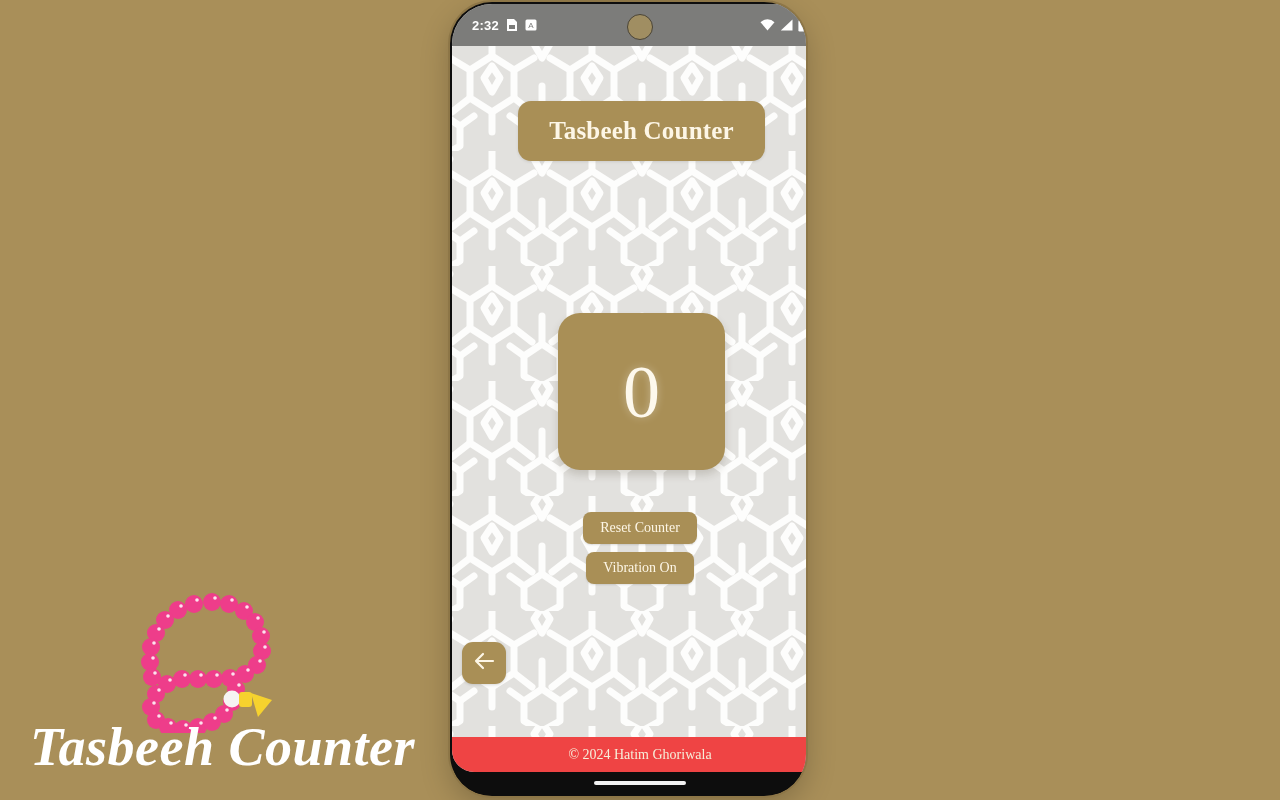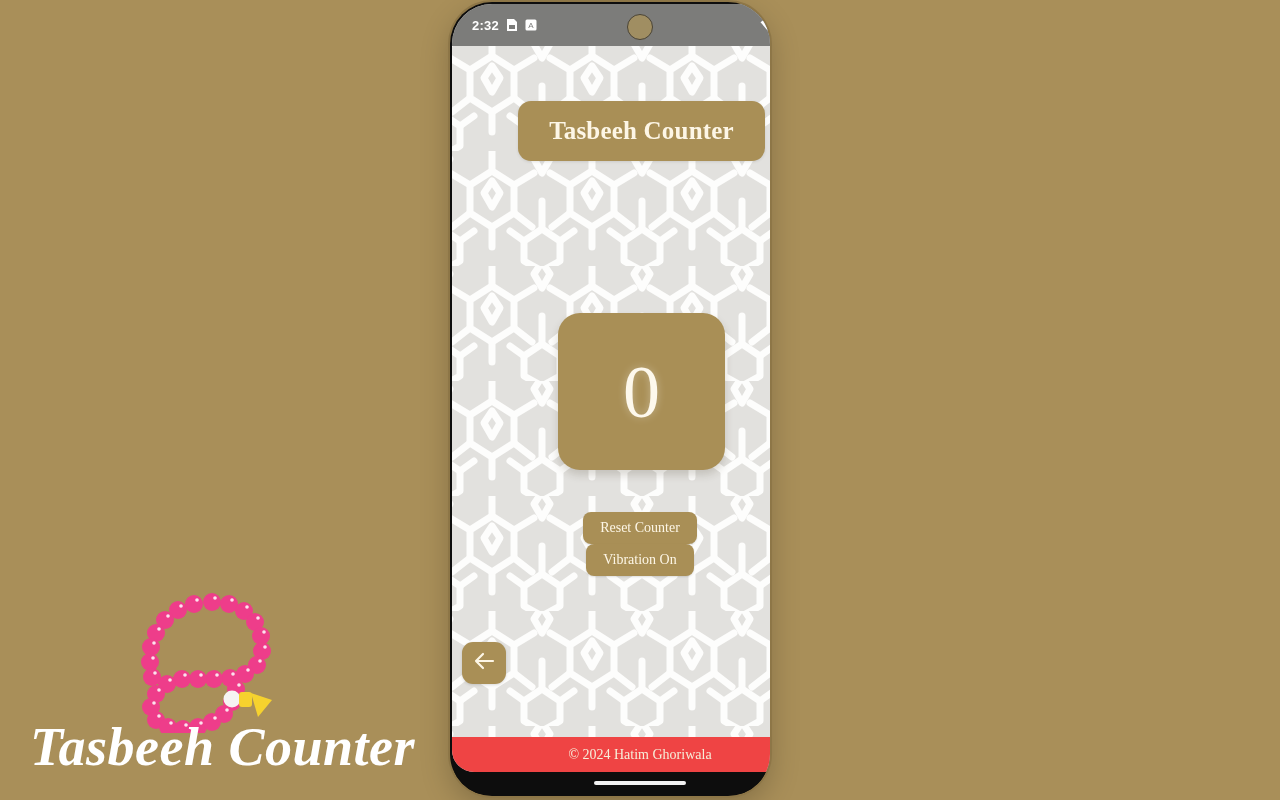--- a/index.html
+++ b/index.html
@@ -42,21 +42,21 @@
     letter-spacing: 0.5px;
     color: #ffffff;
     white-space: nowrap;
   }
 
   
   #phone {
     position: absolute;
     left: 450px;
     top: 2px;
-    width: 320px;
+    width: 356px;
     height: 794px;
     background: #0d0d0d;
     border-radius: 42px;
     box-shadow: 0 0 0 2px #8d7647, 0 10px 30px rgba(0,0,0,0.22);
     overflow: hidden;
   }
   #phone-screen {
     position: absolute;
     left: 2px;
     top: 2px;
@@ -182,20 +182,21 @@
 
   
   #actions {
     position: absolute;
     left: 0;
     top: 508px;
     width: 376px;
     display: flex;
     flex-direction: column;
     align-items: center;
+    gap: 8px;
     z-index: 3;
   }
   .action-btn {
     background: #a98f56;
     color: #fdf6e6;
     border: none;
     border-radius: 8px;
     font-family: "Liberation Serif", "DejaVu Serif", serif;
     font-size: 14px;
     padding: 8px 17px;

